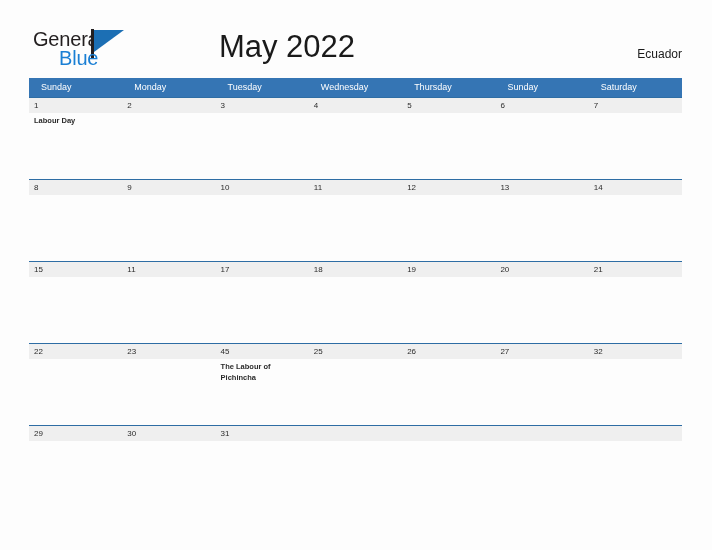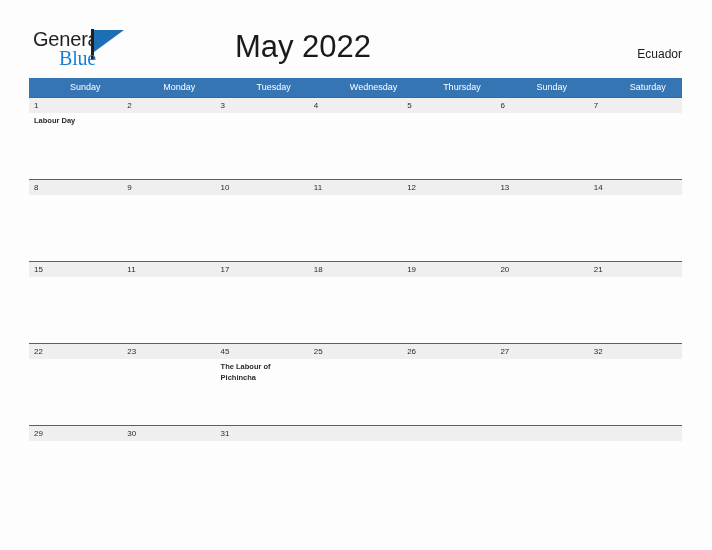--- a/index.html
+++ b/index.html
@@ -48,21 +48,20 @@
   }
   .logo-blue {
     position: absolute;
     left: 26px;
     top: 19px;
     font-size: 20px;
     color: #1a7fd4;
     letter-spacing: -0.2px;
     line-height: 22px;
     white-space: nowrap;
-    font-family: Liberation Serif, serif;
   }
   .logo-flag {
     position: absolute;
     left: 58px;
     top: 1px;
     width: 34px;
     height: 30px;
   }
   .logo-pole {
     position: absolute;
@@ -78,21 +77,21 @@
     top: 1px;
     width: 0;
     height: 0;
     border-top: 0 solid transparent;
     border-left: 30px solid #1c6fb4;
     border-bottom: 22px solid transparent;
   }
 
   .month-title {
     position: absolute;
-    left: 16px;
+    left: 0;
     top: 28px;
     width: 574px;
     text-align: center;
     font-size: 31px;
     color: #1a1a1a;
     font-weight: normal;
     line-height: 38px;
   }
 
   .country-label {
@@ -116,25 +115,24 @@
     display: flex;
     width: 653px;
     height: 19px;
     background: #3575b4;
   }
   .weekday-cell {
     flex: 1 1 0;
     color: #ffffff;
     font-size: 9px;
     line-height: 19px;
-    padding-left: 1px;
+    padding-left: 12px;
     box-sizing: border-box;
     white-space: nowrap;
     overflow: hidden;
-    margin-left: 40px;
   }
 
   .week-row {
     width: 653px;
     border-top: 1px solid #2e6da4;
   }
   .week-row:first-of-type {
     border-top: none;
   }
 

